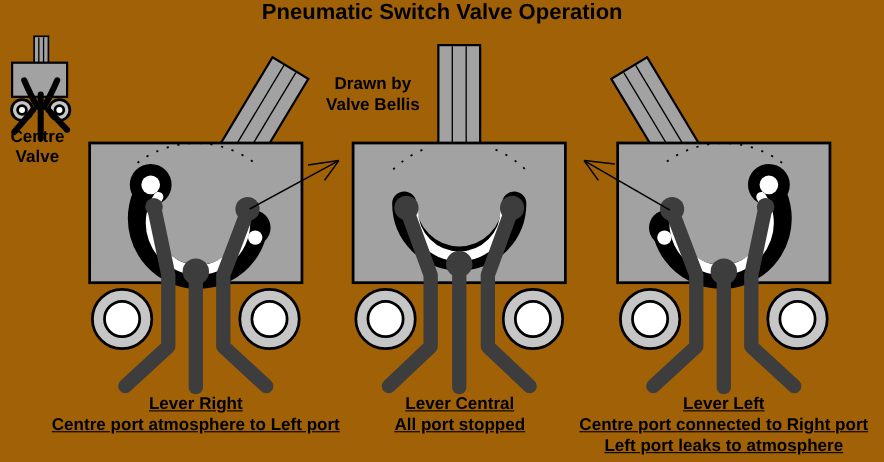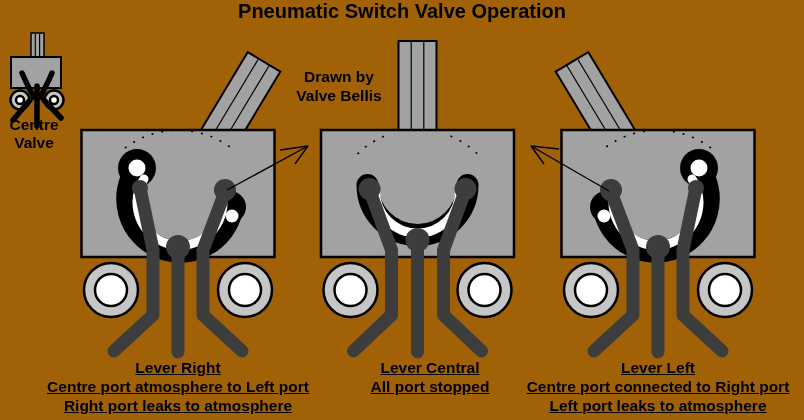--- a/index.html
+++ b/index.html
@@ -7,21 +7,21 @@
     position:relative;width:804px;height:420px;background:#a16207;
     font-family:"Liberation Sans","DejaVu Sans",sans-serif;overflow:hidden;
   }
   .canvas svg{position:absolute;left:0;top:0;}
   .txt{position:absolute;color:#000;font-weight:bold;white-space:nowrap;}
   .title{left:0;top:4;width:804px;text-align:center;font-size:20px;}
   .credit{left:239px;top:67px;width:200px;text-align:center;font-size:15.5px;line-height:19px;}
   .iconlabel{left:2px;top:116px;width:64px;text-align:center;font-size:15.5px;line-height:18px;}
   .caption{top:358px;width:340px;text-align:center;font-size:15.5px;line-height:19px;text-decoration:underline;}
   .caption span{display:block;}
-  .cap1{left:8px;} .cap2{left:260px;} .cap3{left:488px;}
+  .cap1{left:8px;} .cap2{left:248px;} .cap3{left:488px;}
   
   .gray{fill:#a2a2a2;stroke:#000;}
   .hline{stroke:#000;stroke-width:1.2;}
   .ring{fill:#c6c6c6;stroke:#000;stroke-width:2.5;}
   .ringin{fill:#fff;stroke:#000;stroke-width:2.5;}
   .knob{fill:#3d3d3d;}
   .rod{stroke:#3d3d3d;stroke-width:13;fill:none;stroke-linecap:round;stroke-linejoin:round;}
   .cres{stroke:#000;stroke-width:22;fill:none;stroke-linecap:round;}
   .chan{stroke:#fff;stroke-width:9;fill:none;stroke-linecap:round;}
   .dash{stroke:#000;stroke-width:1.6;fill:none;stroke-dasharray:2 8;}
@@ -176,21 +176,20 @@
   </div>
 
   <div class="txt iconlabel">
     <span style="display:block">Centre</span>
     <span style="display:block">Valve</span>
   </div>
 
   <div class="txt caption cap1">
     <span>Lever Right</span>
     <span>Centre port atmosphere to Left port</span>
-    <span>Right port leaks to atmosphere</span>
   </div>
 
   <div class="txt caption cap2">
     <span>Lever Central</span>
     <span>All port stopped</span>
   </div>
 
   <div class="txt caption cap3">
     <span>Lever Left</span>
     <span>Centre port connected to Right port</span>

